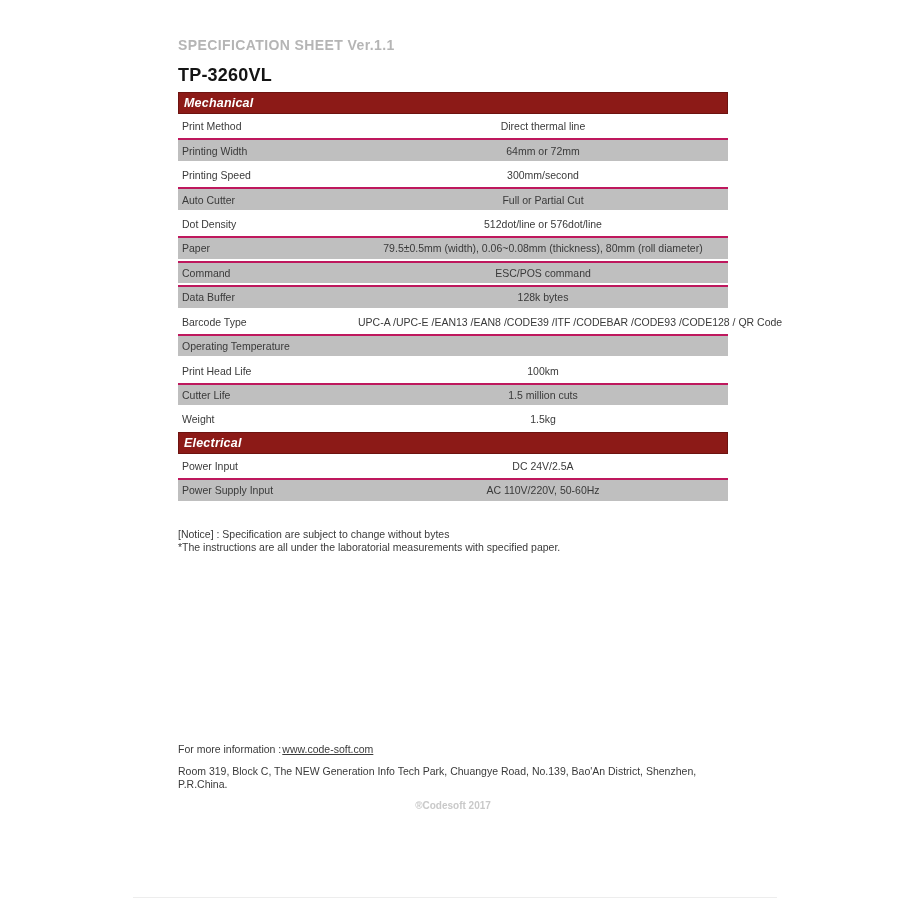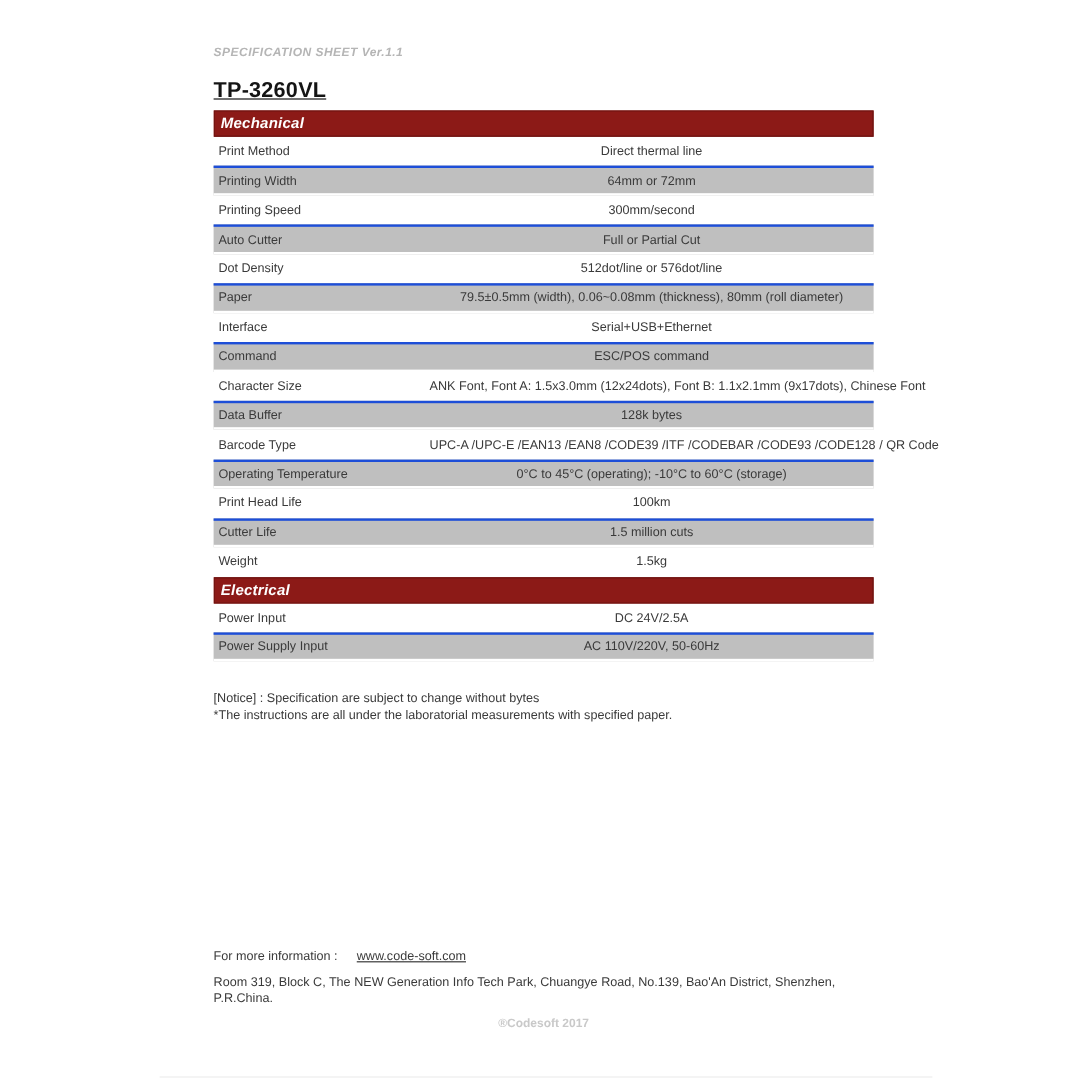--- a/index.html
+++ b/index.html
@@ -12,49 +12,49 @@
   }
   *{box-sizing:border-box;}
   html,body{margin:0;padding:0;}
   body{
     width:904px;height:904px;background:#ffffff;position:relative;overflow:hidden;
     font-family:"Liberation Sans","DejaVu Sans",sans-serif;
     -webkit-font-smoothing:antialiased;
   }
   .content{position:absolute;left:178px;top:39px;width:550px;}
   .doc-header-label{
-    font-size:10px;font-weight:bold;color:var(--label-gray);
-    letter-spacing:0.4px;line-height:12px;font-style:italic;
+    font-size:14px;font-weight:bold;color:var(--label-gray);
+    letter-spacing:0.4px;line-height:12px;
   }
   .product-title{
     margin:14px 0 0 0;font-size:18px;font-weight:bold;color:#141414;
-    letter-spacing:0.2px;line-height:20px;text-decoration:underline;
+    letter-spacing:0.2px;line-height:20px;
   }
   #sections section:first-child{margin-top:7px;}
   .section-bar{
     height:22px;background:var(--bar-color);
     box-shadow:inset 0 0 0 1px var(--bar-edge);
     display:flex;align-items:center;padding-left:6px;font-style:italic;
   }
   .section-title{color:#ffffff;font-weight:bold;font-size:12.5px;letter-spacing:0.2px;}
   .spec-row{
     display:flex;align-items:center;height:24.45px;
     font-size:10.5px;color:var(--body-text);padding-left:4px;
     white-space:nowrap;
   }
   .spec-row.alt{
     background:var(--row-alt);
-    border-top:2px solid #1d4ed8;border-bottom:2px solid #ffffff;
+    border-top:2px solid #be185d;border-bottom:2px solid #ffffff;
   }
   .spec-label{width:176px;flex:none;}
   .spec-value{flex:1;text-align:center;}
   .notice{margin-top:25px;font-size:10.5px;color:var(--body-text);line-height:13.5px;}
   .footer{margin-top:188px;font-size:10.5px;color:var(--body-text);}
   .more-info{line-height:13px;}
-  .site-link{color:inherit;text-decoration:underline;margin-left:16px;}
+  .site-link{color:inherit;text-decoration:underline;margin-left:1px;}
   .company{margin-top:9px;font-weight:bold;line-height:13px;}
   .address{margin-top:9px;line-height:13px;}
   .copyright{
     margin-top:9px;text-align:center;font-size:10px;font-weight:bold;
     color:var(--copyright-gray);line-height:12px;
   }
   .bottom-rule{
     position:absolute;left:133px;width:644px;bottom:6px;height:1px;background:#ededed;
   }
 </style>
@@ -94,48 +94,39 @@
   <div class="spec-row">
     <span class="spec-label">Dot Density</span>
     <span class="spec-value">512dot/line or 576dot/line</span>
   </div>
 
   <div class="spec-row alt">
     <span class="spec-label">Paper</span>
     <span class="spec-value">79.5±0.5mm (width), 0.06~0.08mm (thickness), 80mm (roll diameter)</span>
   </div>
 
-  <div class="spec-row">
-    <span class="spec-label">Interface</span>
-    <span class="spec-value">Serial+USB+Ethernet</span>
-  </div>
 
   <div class="spec-row alt">
     <span class="spec-label">Command</span>
     <span class="spec-value">ESC/POS command</span>
   </div>
 
-  <div class="spec-row">
-    <span class="spec-label">Character Size</span>
-    <span class="spec-value">ANK Font, Font A: 1.5x3.0mm (12x24dots), Font B: 1.1x2.1mm (9x17dots), Chinese Font</span>
-  </div>
 
   <div class="spec-row alt">
     <span class="spec-label">Data Buffer</span>
     <span class="spec-value">128k bytes</span>
   </div>
 
   <div class="spec-row">
     <span class="spec-label">Barcode Type</span>
     <span class="spec-value">UPC-A /UPC-E /EAN13 /EAN8 /CODE39 /ITF /CODEBAR /CODE93 /CODE128 / QR Code</span>
   </div>
 
   <div class="spec-row alt">
     <span class="spec-label">Operating Temperature</span>
-    <span class="spec-value">0°C to 45°C (operating); -10°C to 60°C (storage)</span>
   </div>
 
   <div class="spec-row">
     <span class="spec-label">Print Head Life</span>
     <span class="spec-value">100km</span>
   </div>
 
   <div class="spec-row alt">
     <span class="spec-label">Cutter Life</span>
     <span class="spec-value">1.5 million cuts</span>

